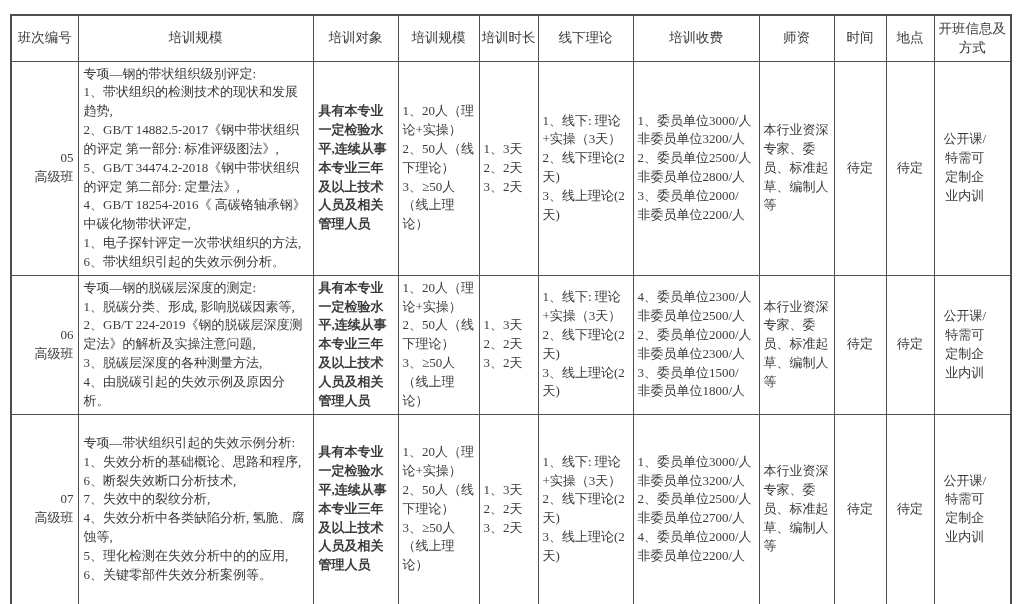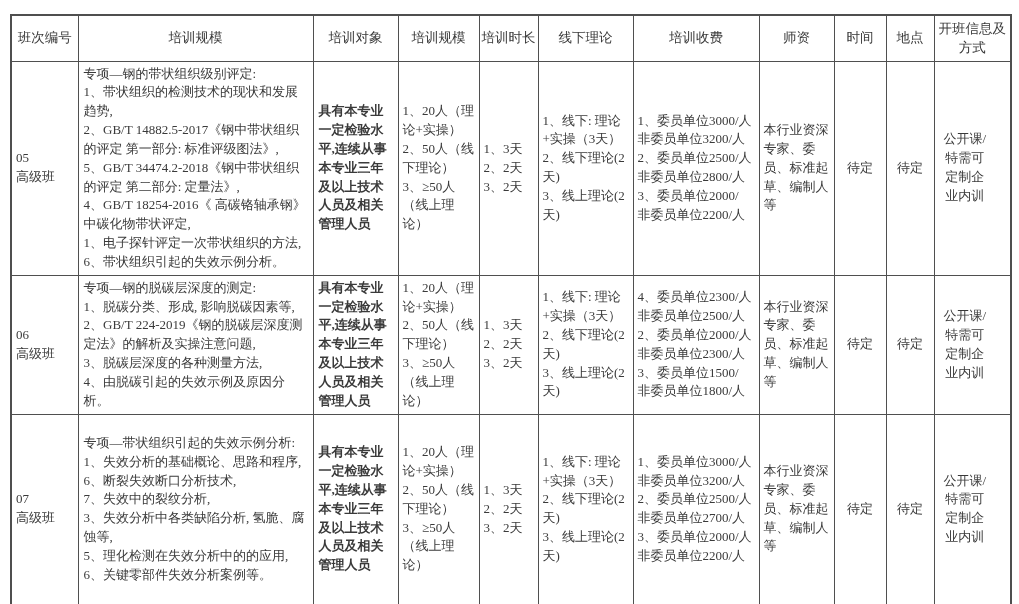--- a/index.html
+++ b/index.html
@@ -32,21 +32,21 @@
     font-weight:normal;
     padding:3px 4px;
     word-break:break-all;
     overflow:hidden;
   }
   .training-table thead tr{height:46px;}
   .training-table th{text-align:center;font-size:13.5px;padding:2px 2px;}
   tr.r0{height:208px;}
   tr.r1{height:132px;}
   tr.r2{height:191px;}
-  td.c-id{text-align:left;margin-left:32px;}
+  td.c-id{text-align:right;margin-left:32px;}
   td.c-content{padding-left:5px;padding-right:2px;text-align:left;}
   td.c-target{text-align:left;padding-left:5px;padding-right:3px;font-weight:bold;}
   td.c-scale,td.c-duration,td.c-method,td.c-fee,td.c-teachers{text-align:left;padding-left:4px;padding-right:2px;}
   td.c-time,td.c-location{text-align:center;padding:2px 2px;}
   td.c-open{text-align:center;padding-left:5px;padding-right:20px;}
   .line{display:block;}
 </style>
 </head>
 <body>
 
@@ -173,21 +173,21 @@
         <td class="c-id">
           <div>07</div>
           <div>高级班</div>
         </td>
         <td class="c-content">
           <div class="line">专项—带状组织引起的失效示例分析:</div>
           <div>
               <div class="line">1、失效分析的基础概论、思路和程序,</div>
               <div class="line">6、断裂失效断口分析技术,</div>
               <div class="line">7、失效中的裂纹分析,</div>
-              <div class="line">3、失效分析中各类缺陷分析, 氢脆、腐蚀等,</div>
+              <div class="line">4、失效分析中各类缺陷分析, 氢脆、腐蚀等,</div>
               <div class="line">5、理化检测在失效分析中的的应用,</div>
               <div class="line">6、关键零部件失效分析案例等。</div>
             </div>
         </td>
         <td class="c-target">具有本专业一定检验水平,连续从事本专业三年及以上技术人员及相关管理人员</td>
         <td class="c-scale">
             <div class="line">1、20人（理论+实操）</div>
             <div class="line">2、50人（线下理论）</div>
             <div class="line">3、≥50人（线上理论）</div>
           </td>
@@ -199,21 +199,21 @@
         <td class="c-method">
             <div class="line">1、线下: 理论+实操（3天）</div>
             <div class="line">2、线下理论(2天)</div>
             <div class="line">3、线上理论(2天)</div>
           </td>
         <td class="c-fee">
             <div class="line">1、委员单位3000/人</div>
             <div class="line">非委员单位3200/人</div>
             <div class="line">2、委员单位2500/人</div>
             <div class="line">非委员单位2700/人</div>
-            <div class="line">3、委员单位2000/人</div>
+            <div class="line">4、委员单位2000/人</div>
             <div class="line">非委员单位2200/人</div>
           </td>
         <td class="c-teachers">本行业资深专家、委员、标准起草、编制人等</td>
         <td class="c-time">待定</td>
         <td class="c-location">待定</td>
         <td class="c-open">公开课/特需可定制企业内训</td>
       </tr>
     </tbody>
   </table>
 </div>

